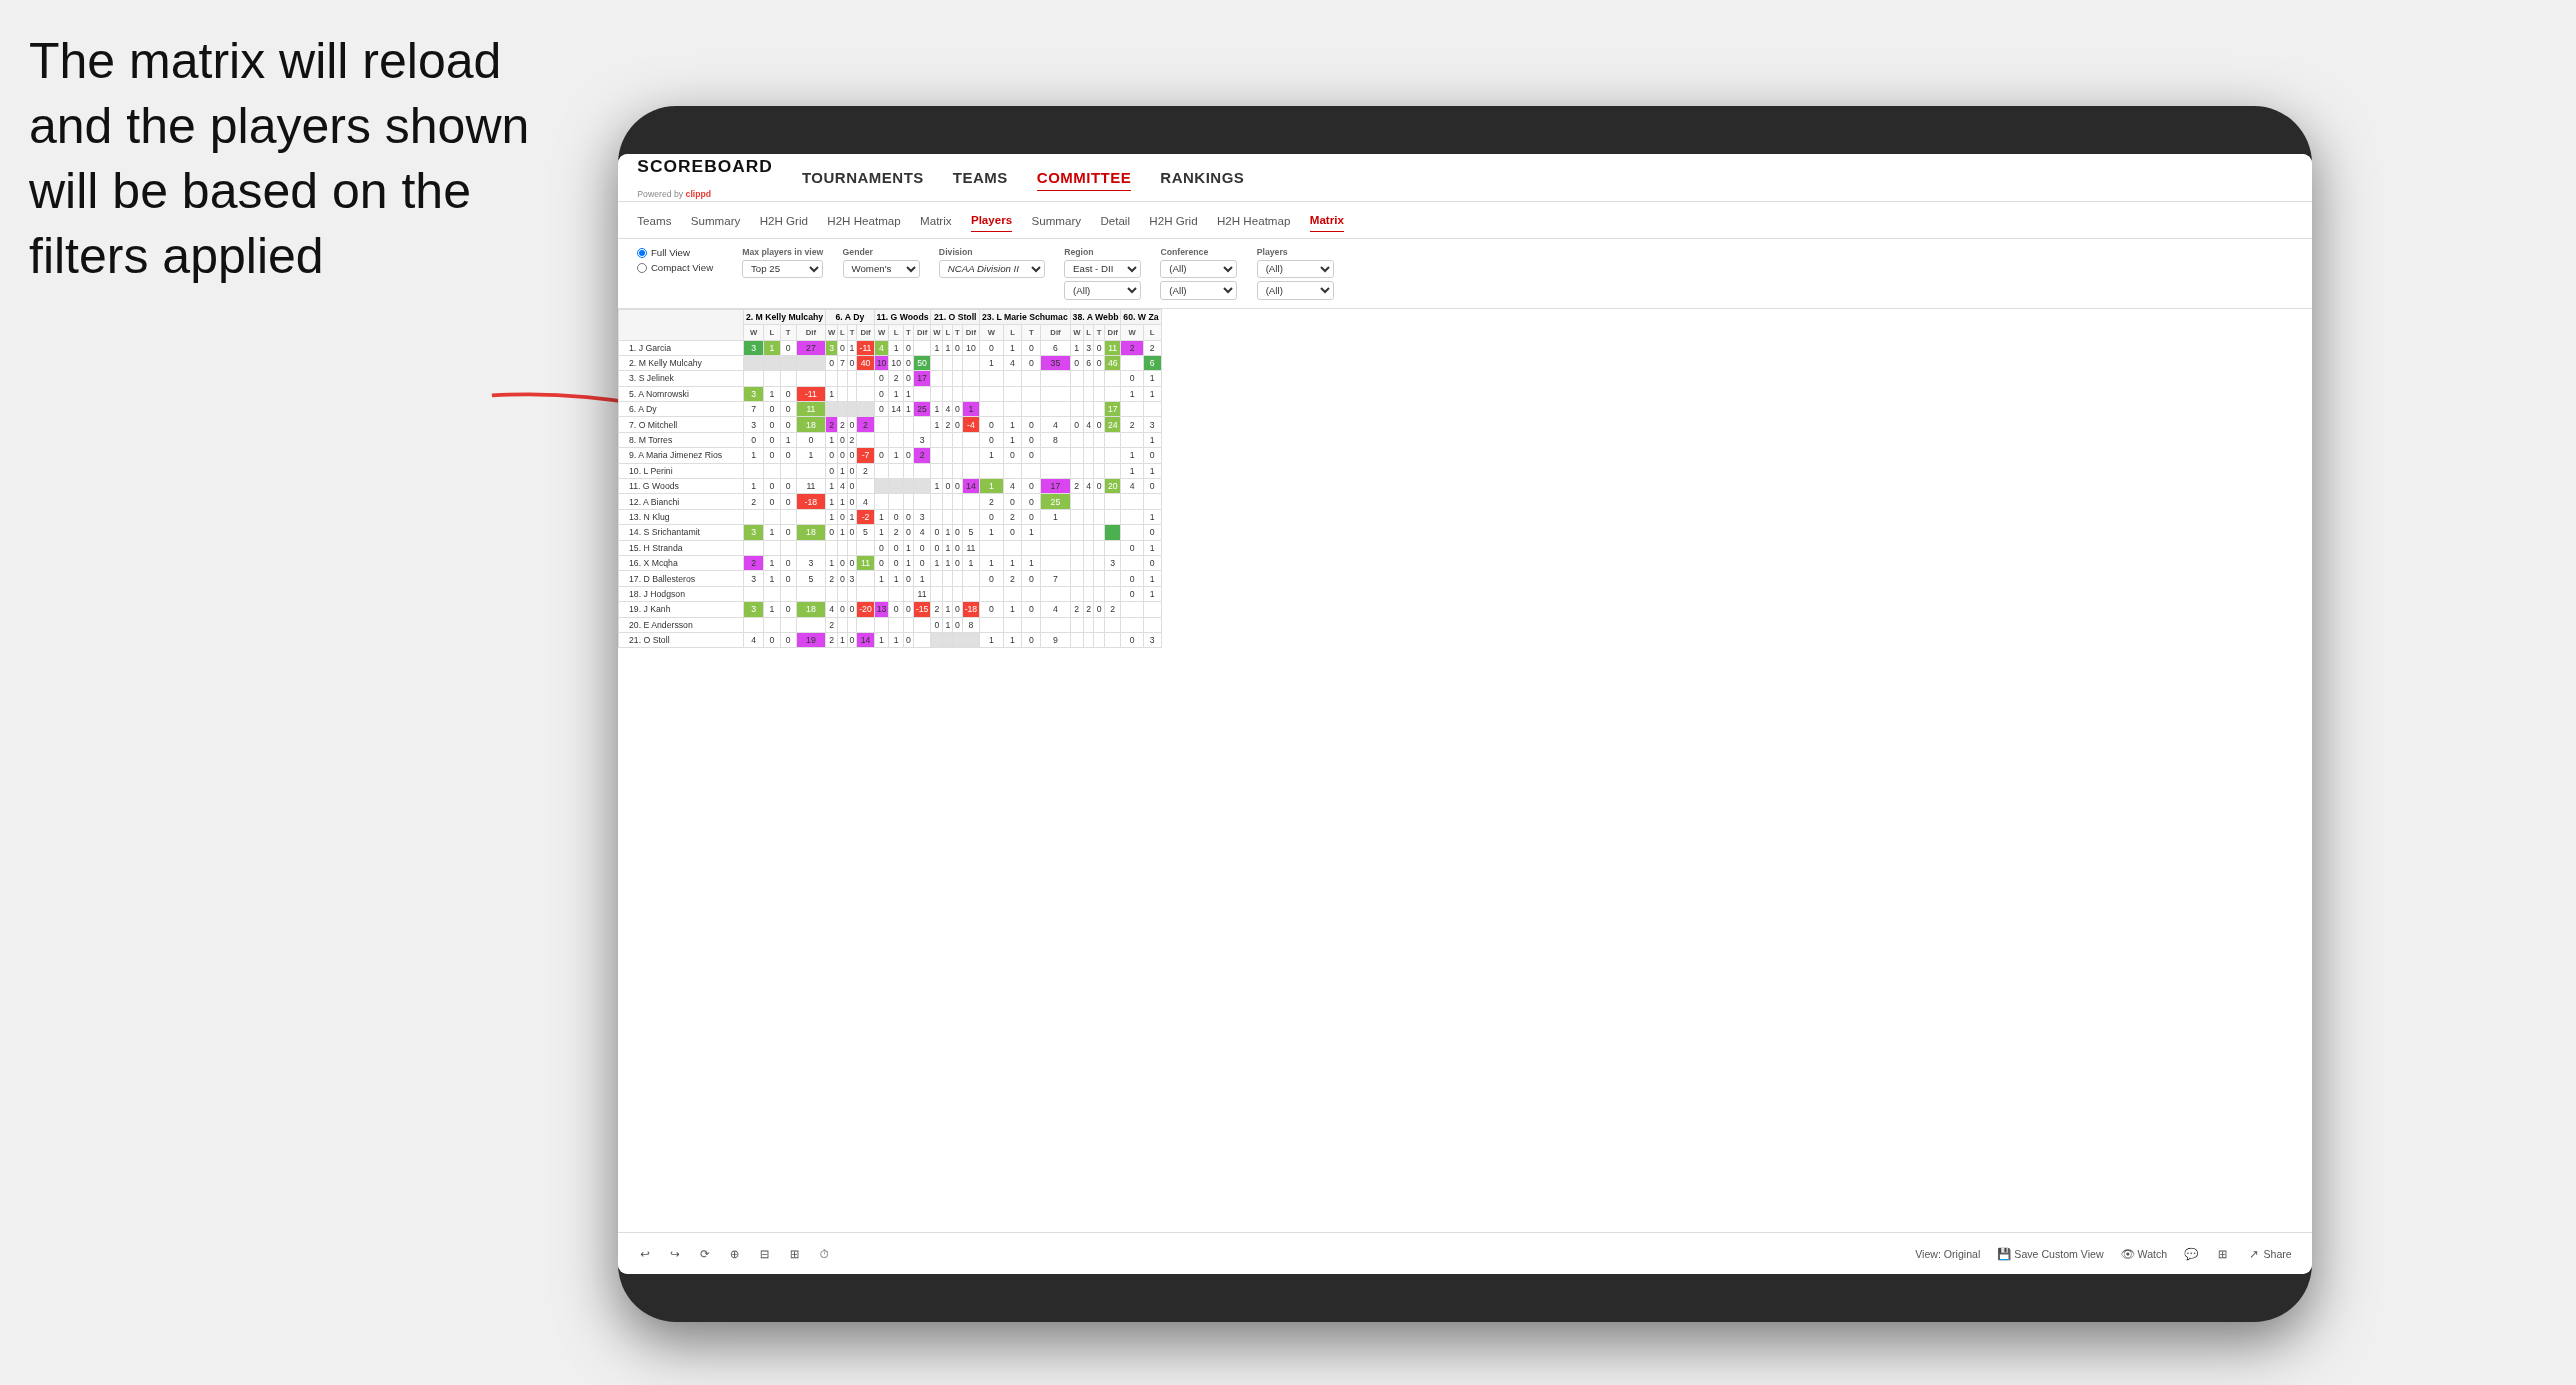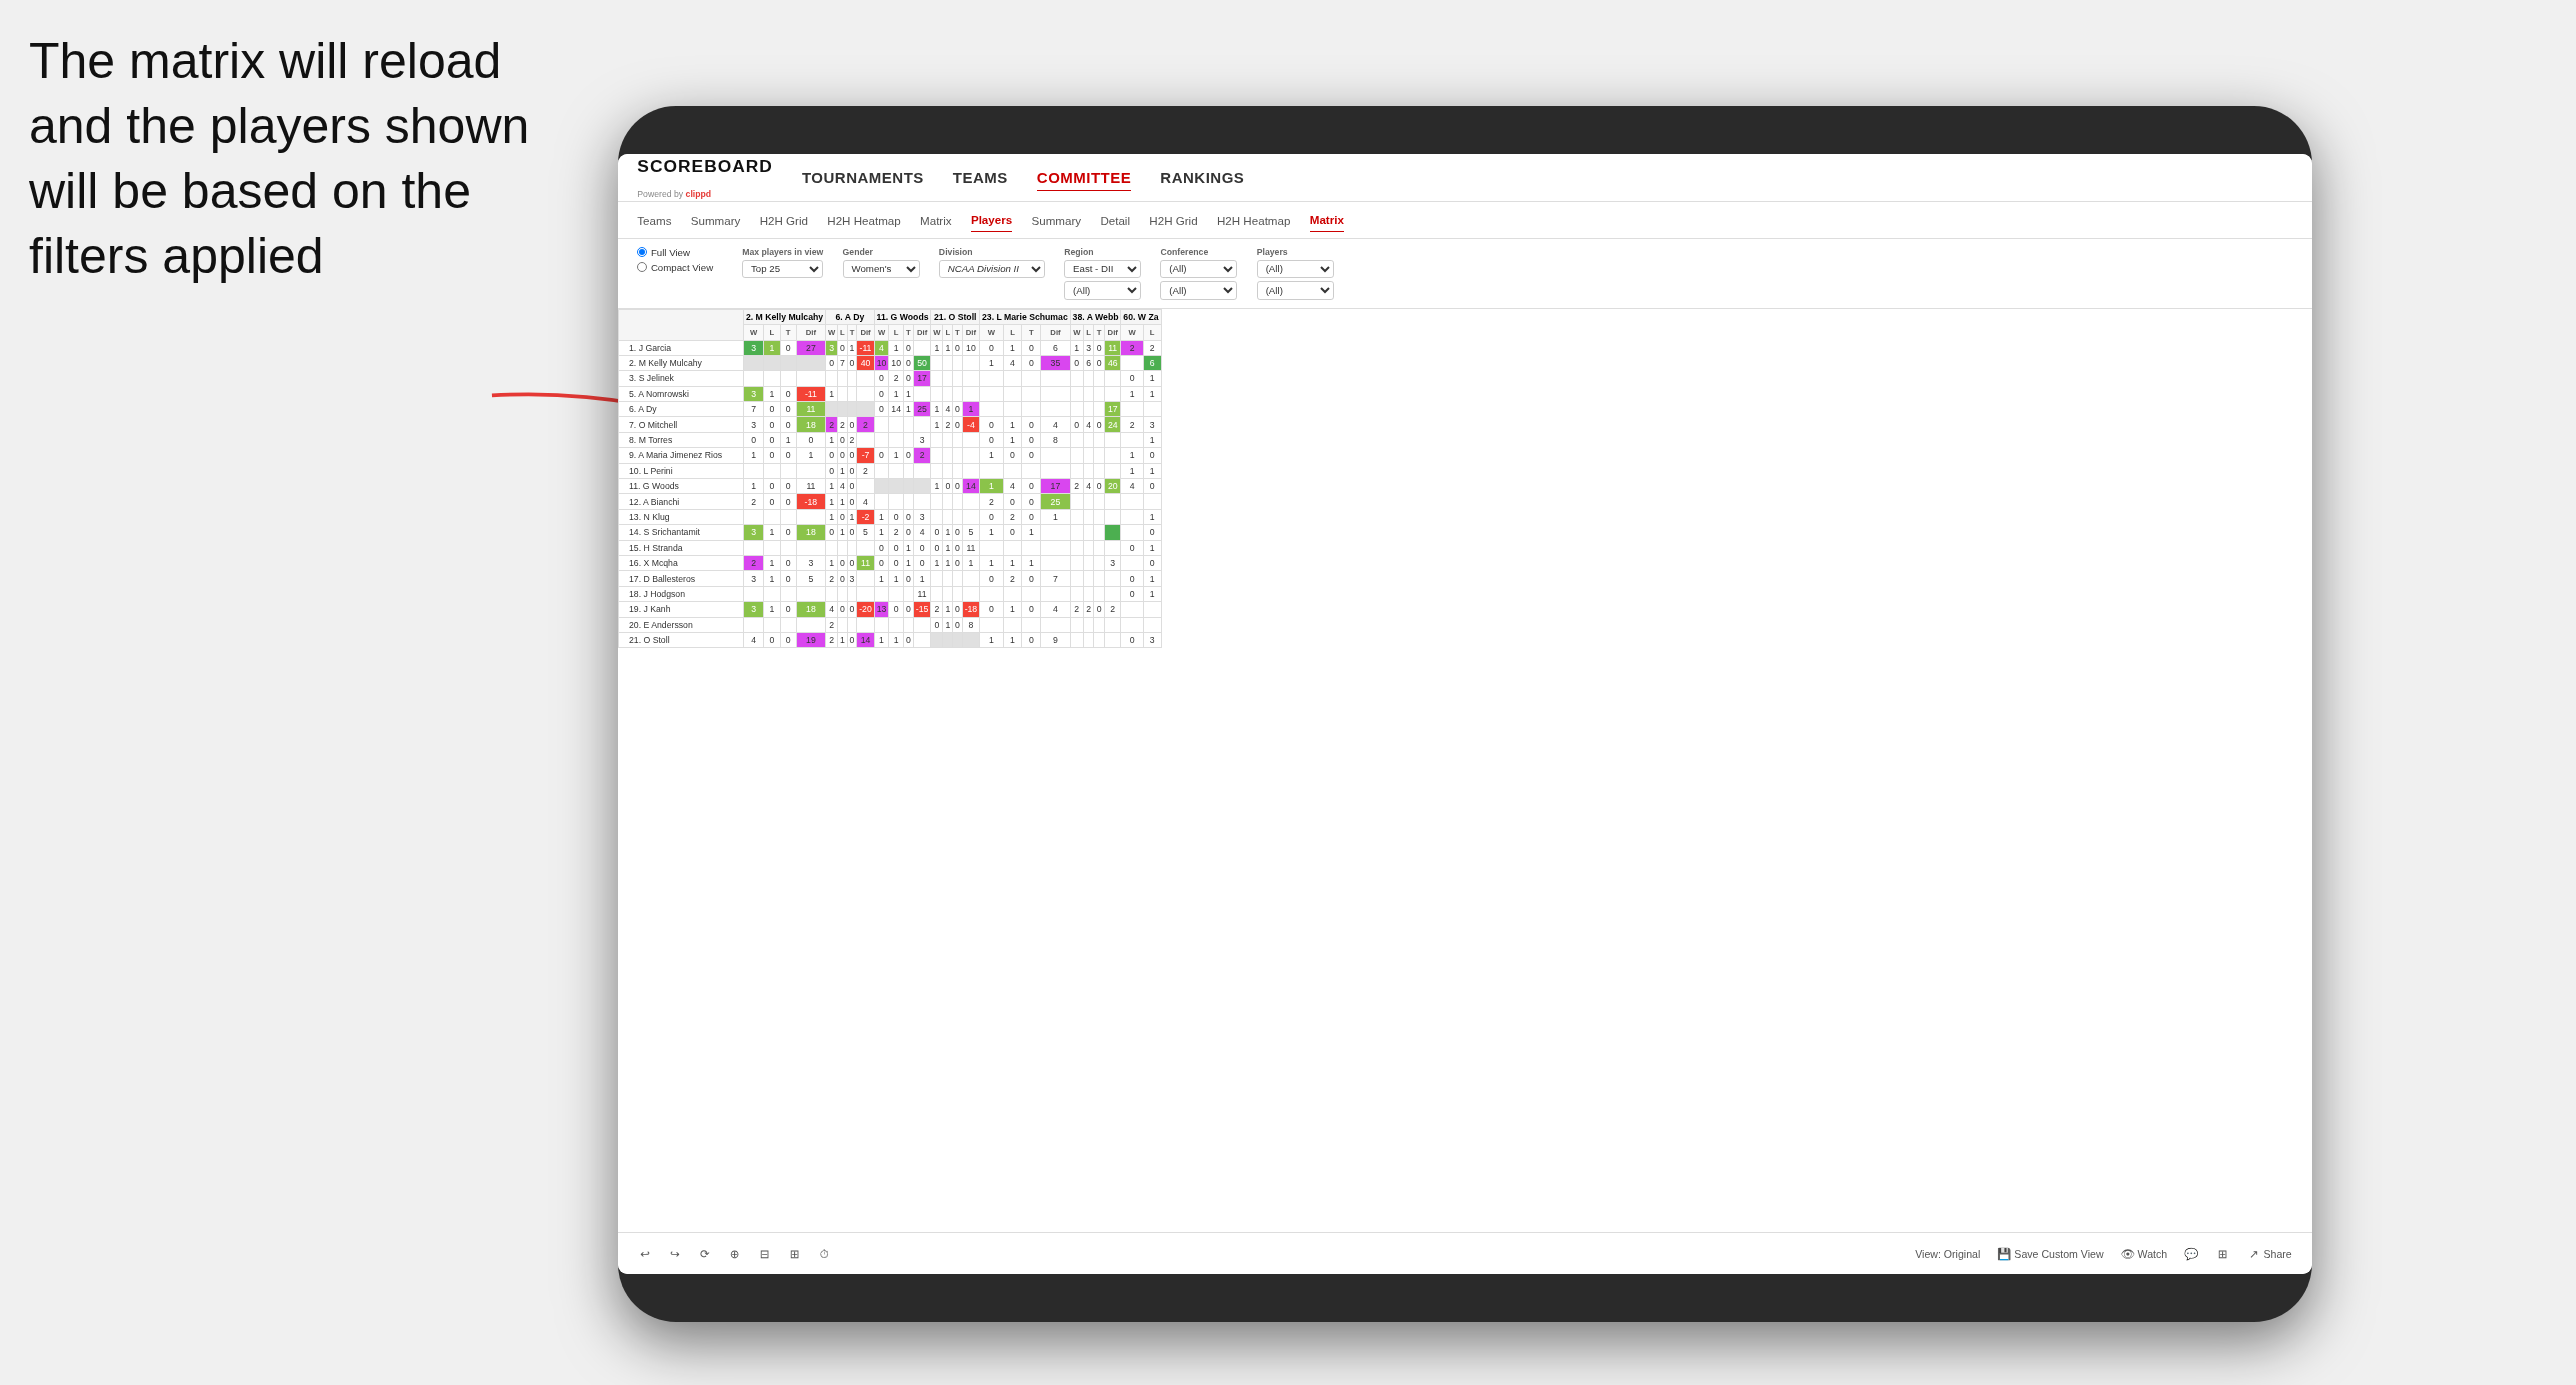--- a/index.html
+++ b/index.html
@@ -175,21 +175,21 @@
 
     .view-options {
       display: flex;
       flex-direction: column;
       gap: 3.9px;
       margin-right: 9.7px;
     }
 
     .radio-option {
       display: flex;
-      align-items: center;
+      align-items: flex-end;
       gap: 3.9px;
       font-size: 9.7px;
       color: #333;
     }
 
     .radio-option input { width: 9.7px; height: 9.7px; }
 
     
     .matrix-area {
       overflow: auto;

